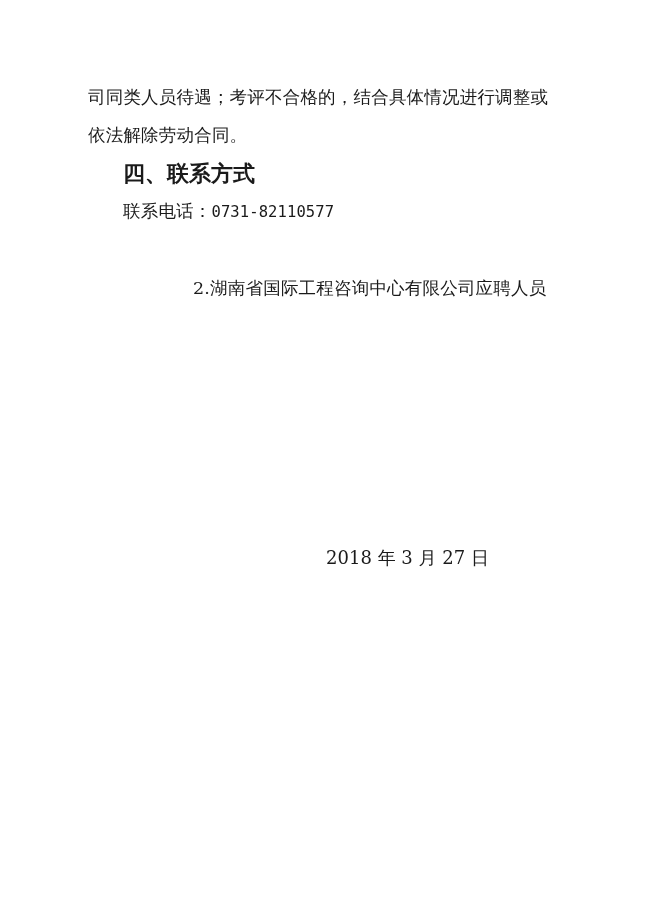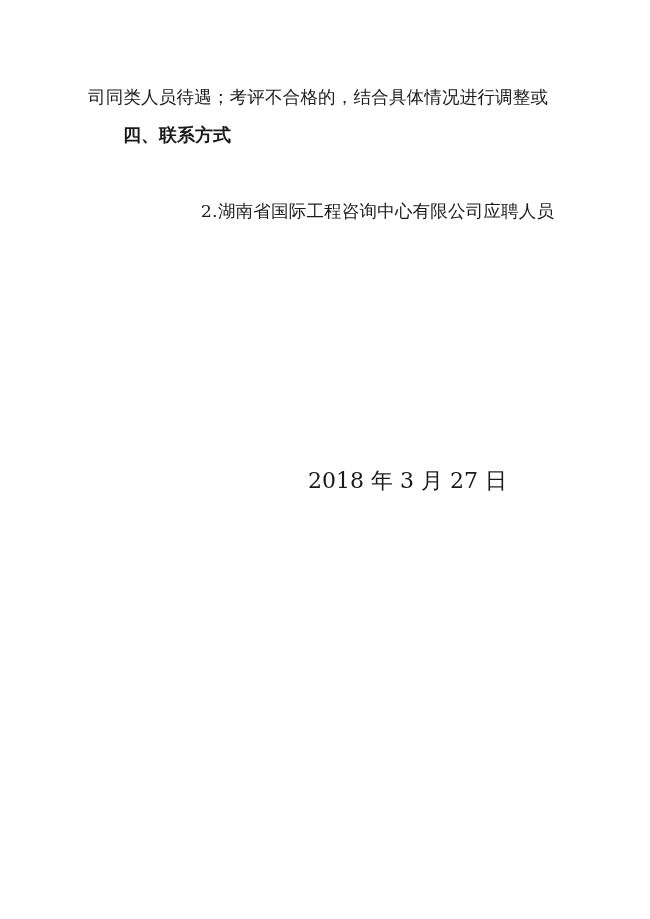--- a/index.html
+++ b/index.html
@@ -22,58 +22,60 @@
     padding: 78px 88px 0 88px;
   }
   .line {
     font-size: 17.5px;
     line-height: 38px;
     white-space: pre;
     letter-spacing: 0.2px;
   }
   .indent-1 { text-indent: 0; }
   .indent-2 { padding-left: 35px; }
-  .indent-4 { padding-left: 105px; text-align: center; }
+  .indent-4 { padding-left: 105px; }
   .heading {
-    font-size: 18px;
+    font-size: 22px;
     line-height: 38px;
     font-weight: bold;
     padding-left: 35px;
     white-space: pre;
   }
   .mono {
     font-family: "DejaVu Sans Mono", "Liberation Mono", monospace;
     font-size: 15.5px;
     letter-spacing: 0.1px;
   }
   .blank {
     height: 38px;
   }
   .date-block {
     margin-top: 232px;
     text-align: center;
     padding-left: 165px;
   }
   .date-line {
-    font-size: 22px;
+    font-size: 18px;
     line-height: 38px;
     white-space: pre;
   }
 </style>
 </head>
 <body>
 
 <div class="page">
 
   <div class="line indent-1">司同类人员待遇；考评不合格的，结合具体情况进行调整或</div>
+  <div class="line indent-1">依法解除劳动合同。</div>
 
   <div class="heading">四、联系方式</div>
 
 
 
+  <div class="line indent-2"><span>联系电话：</span><span class="mono">0731-82110577</span></div>
 
 
   <div class="blank"></div>
 
 
   <div class="line indent-4"><span>2.</span><span>湖南省国际工程咨询中心有限公司应聘人员</span></div>
 
 
   <div class="date-block">
     <div class="date-line">2018 年 3 月 27 日</div>

